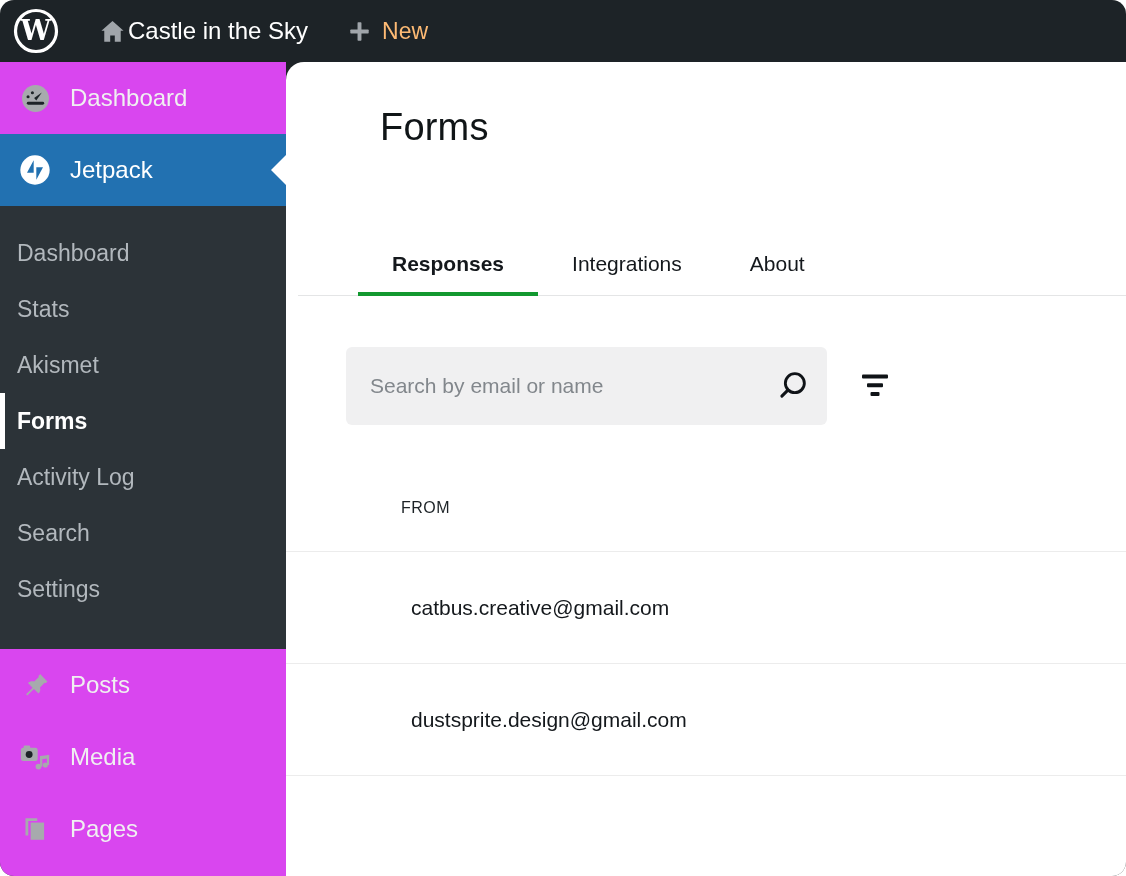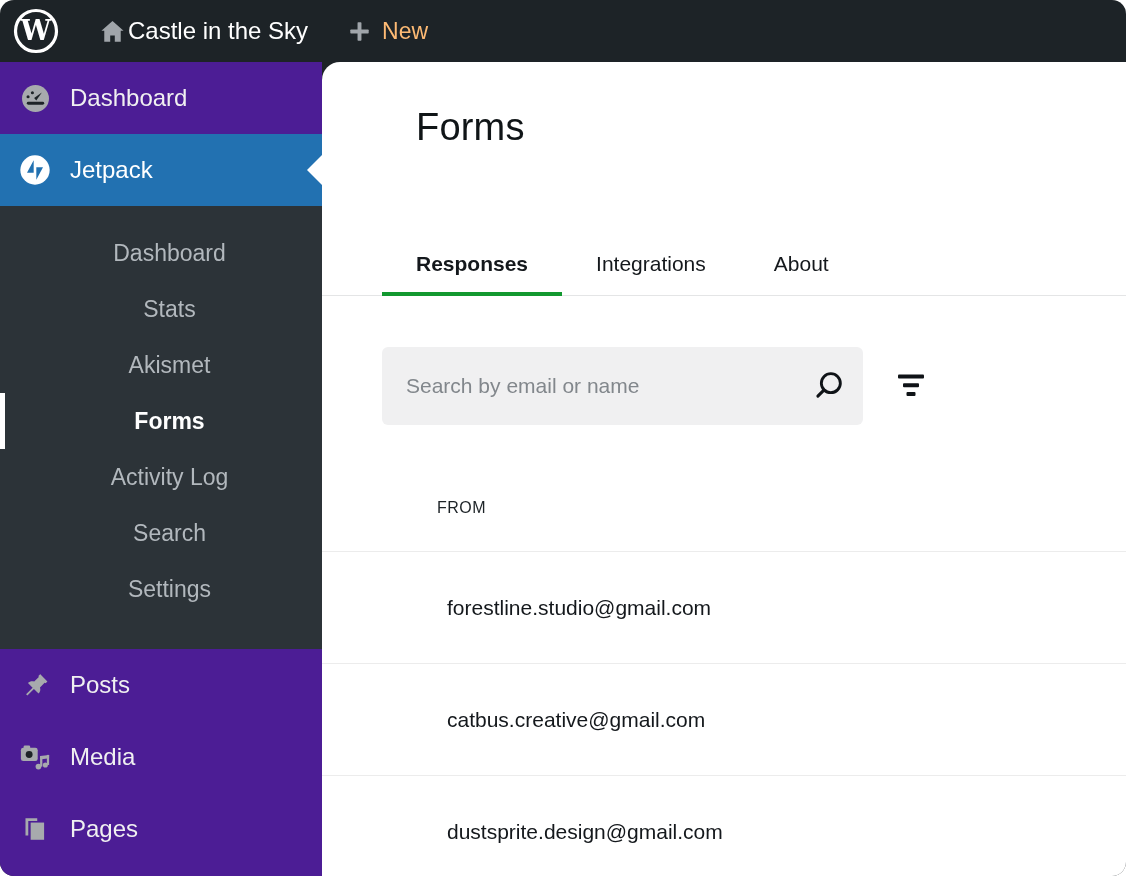--- a/index.html
+++ b/index.html
@@ -23,21 +23,21 @@
   .admin-bar .home-group svg { width:27px; height:27px; }
   .site-name { margin-left:2px; font-size:24px; color:#ffffff; }
   .admin-bar .new-group { display:flex; align-items:center; margin-left:40px; cursor:pointer; }
   .admin-bar .new-group svg { width:23px; height:23px; }
   .new-label { margin-left:11px; font-size:23px; color:#fdba74; }
 
   
   .body-row { display:flex; height:814px; background:#1d2327; }
 
   
-  .sidebar { width:322px; flex-shrink:0; background:#4c1d95;text-align:center; }
+  .sidebar { width:286px; flex-shrink:0; background:#d946ef; }
   .menu-item {
     height:72px; display:flex; align-items:center;
     color:#f0f0f1; font-size:24px; cursor:pointer; position:relative;
   }
   .menu-item .mi-icon { width:32px; height:32px; margin:0 19px 0 19px; display:flex; align-items:center; justify-content:center; }
   .menu-item.current { background:#2271b1; color:#ffffff; }
   .menu-item.current .arrow {
     position:absolute; right:0; top:50%; transform:translateY(-50%);
     width:0; height:0;
     border-top:15px solid transparent; border-bottom:15px solid transparent;
@@ -62,20 +62,21 @@
   }
   .page-title {
     margin:42px 0 0 94px;
     font-size:38px; line-height:46px; font-weight:500;
     color:#101517; letter-spacing:.2px;
   }
   .tabs {
     display:flex; margin-top:82px; height:64px;
     border-bottom:1px solid #e4e5e6;
     padding-left:60px;
+    margin-left:12px;
   }
   .tab {
     padding:0 34px; display:flex; align-items:center;
     font-size:21px; font-weight:500; color:#14181c;
     cursor:pointer; position:relative;
   }
   .tab.active { font-weight:700; }
   .tab.active::after {
     content:""; position:absolute; left:0; right:0; bottom:-1px;
     height:4px; background:#12982f;
@@ -235,20 +236,19 @@
           <svg viewBox="0 0 36 30" width="36" height="30">
             <rect x="5" y="3.5" width="26" height="4" rx="1" fill="#0f1317"></rect>
             <rect x="10" y="12.2" width="16" height="4" rx="1" fill="#0f1317"></rect>
             <rect x="13.5" y="21" width="9" height="4" rx="1" fill="#0f1317"></rect>
           </svg>
         </button>
       </div>
 
       <div class="table">
         <div class="table-header">FROM</div>
-        <div class="table-row">forestline.studio@gmail.com</div>
         <div class="table-row">catbus.creative@gmail.com</div>
         <div class="table-row">dustsprite.design@gmail.com</div>
       </div>
 
     </main>
   </div>
 </div>
 
 </body></html>

